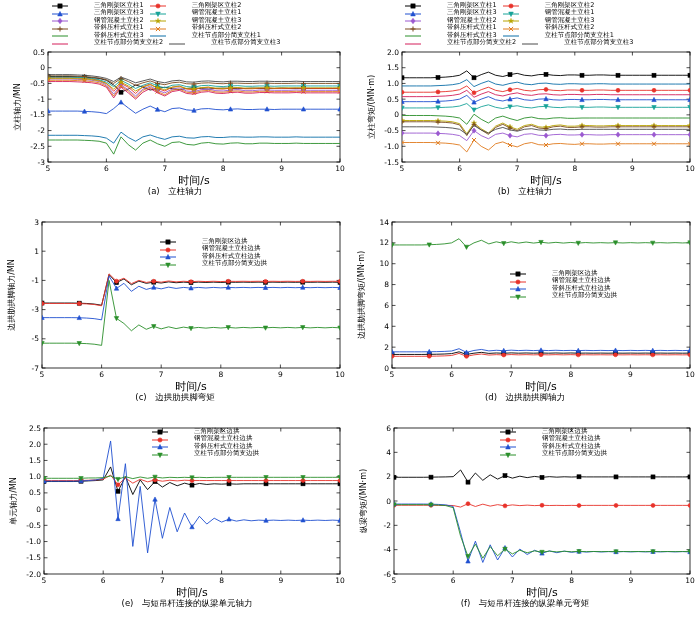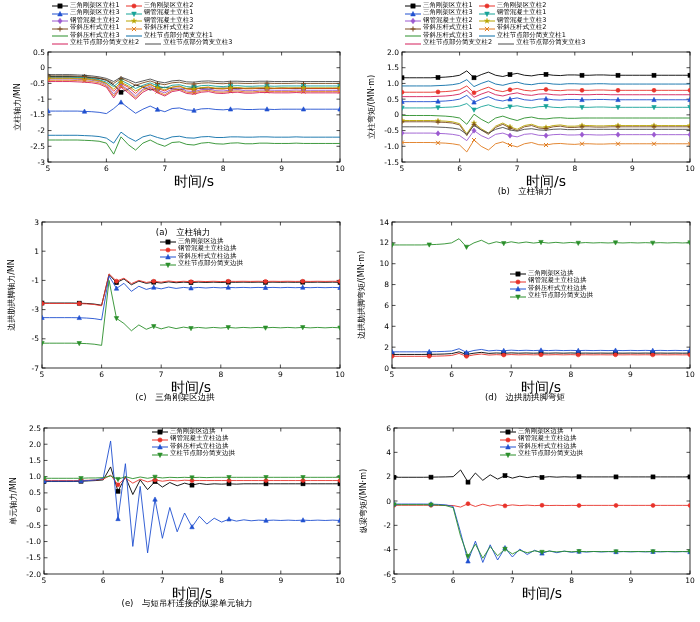--- a/index.html
+++ b/index.html
@@ -1,25 +1,25 @@
 <!DOCTYPE html>
 <html><head>
 <meta charset="utf-8">
 <style>
   html,body{margin:0;padding:0;background:#fff;}
   body{width:700px;height:622px;font-family:"DejaVu Sans","Liberation Sans",sans-serif;color:#000;}
   .page{position:relative;width:700px;height:622px;}
   .panel{position:absolute;}
   .legend{position:absolute;font-size:6.5px;line-height:1.15;}
   .legend .lrow{display:flex;align-items:center;white-space:nowrap;}
-  .legend .lcell{display:flex;align-items:center;margin-right:6px;}
+  .legend .lcell{display:flex;align-items:center;margin-right:6px;gap:24px;}
   .legend .swatch{display:inline-block;width:16px;height:7px;position:relative;margin-right:2px;}
   .legend span.ltxt{font-size:6.5px;}
   .caption{position:absolute;font-size:8.5px;text-align:center;width:100%;}
-  .axlabel{font-size:14px;}
+  .axlabel{font-size:11px;}
   .ylabel{position:absolute;font-size:8px;transform-origin:0 0;white-space:nowrap;}
   svg{display:block;}
   text{font-family:"DejaVu Sans","Liberation Sans",sans-serif;}
 </style>
 </head>
 <body>
 
 <div class="page">
   <div class="panel" id="panel-a" style="left:0px;top:0px;width:350px;height:210px;">
       <svg width="350" height="210">
@@ -151,21 +151,21 @@
           <path d="M301.5,89.6L305.5,93.6M305.5,89.6L301.5,93.6" stroke="#e07b1e" stroke-width="1" fill="none"></path>
           <path d="M338,89.6L342,93.6M342,89.6L338,93.6" stroke="#e07b1e" stroke-width="1" fill="none"></path>
           <path d="M48.00,140.00L55.30,140.00L62.60,140.00L69.90,140.00L77.20,140.00L84.50,140.31L91.80,140.63L99.10,141.26L106.40,143.14L113.70,154.14L121.00,136.86L128.30,144.71L135.60,150.06L142.90,143.14L150.20,140.00L157.50,143.77L164.80,146.29L172.10,142.51L179.40,141.89L186.70,144.40L194.00,145.03L201.30,143.14L208.60,142.51L215.90,143.77L223.20,144.09L230.50,143.14L237.80,142.83L245.10,143.77L252.40,143.77L259.70,143.14L267.00,143.14L274.30,143.46L281.60,143.46L288.90,143.46L296.20,143.14L303.50,143.46L310.80,143.46L318.10,143.46L325.40,143.46L332.70,143.46L340.00,143.46" fill="none" stroke="#2a8f2a" stroke-width="0.9"></path>
           <path d="M48.00,135.29L55.30,135.29L62.60,135.29L69.90,135.29L77.20,135.29L84.50,135.60L91.80,135.91L99.10,136.54L106.40,138.11L113.70,143.14L121.00,132.14L128.30,137.49L135.60,141.26L142.90,136.86L150.20,134.97L157.50,137.49L164.80,139.37L172.10,136.86L179.40,136.23L186.70,137.80L194.00,138.11L201.30,136.86L208.60,136.54L215.90,137.49L223.20,137.49L230.50,136.86L237.80,136.86L245.10,137.17L252.40,137.17L259.70,136.86L267.00,136.86L274.30,137.17L281.60,137.17L288.90,137.17L296.20,136.86L303.50,137.17L310.80,137.17L318.10,137.17L325.40,137.17L332.70,137.17L340.00,137.17" fill="none" stroke="#0b6ea8" stroke-width="0.9"></path>
           <path d="M48.00,81.54L55.30,81.54L62.60,81.54L69.90,81.54L77.20,81.86L84.50,82.17L91.80,82.80L99.10,84.06L106.40,87.20L113.70,97.89L121.00,87.20L128.30,92.86L135.60,99.14L142.90,92.23L150.20,88.46L157.50,92.86L164.80,96.00L172.10,91.60L179.40,90.34L186.70,93.49L194.00,94.11L201.30,92.23L208.60,91.60L215.90,93.17L223.20,93.49L230.50,92.54L237.80,92.23L245.10,93.17L252.40,93.17L259.70,92.54L267.00,92.54L274.30,92.86L281.60,92.86L288.90,92.86L296.20,92.54L303.50,92.86L310.80,92.86L318.10,92.86L325.40,92.86L332.70,92.86L340.00,92.86" fill="none" stroke="#d41f5a" stroke-width="0.9"></path>
           <path d="M48.00,74.63L55.30,74.63L62.60,74.63L69.90,74.63L77.20,74.94L84.50,75.26L91.80,75.89L99.10,76.83L106.40,78.40L113.70,81.54L121.00,77.14L128.30,79.66L135.60,82.80L142.90,80.91L150.20,79.03L157.50,81.54L164.80,82.80L172.10,80.91L179.40,80.29L186.70,81.86L194.00,82.17L201.30,81.23L208.60,80.91L215.90,81.54L223.20,81.86L230.50,81.23L237.80,81.23L245.10,81.54L252.40,81.54L259.70,81.23L267.00,81.23L274.30,81.54L281.60,81.54L288.90,81.54L296.20,81.23L303.50,81.54L310.80,81.54L318.10,81.54L325.40,81.54L332.70,81.54L340.00,81.54" fill="none" stroke="#4a4a4a" stroke-width="0.9"></path>
         </g>
       </svg>
       <div class="axlabel" style="position: absolute; left: 48px; width: 292px; text-align: center; top: 173px;">时间/s</div>
       <div class="ylabel" style="left: 23px; top: 107px; transform: rotate(-90deg) translate(-50%, -100%);">立柱轴力/MN</div>
-      <div class="caption" style="top: 186px; left: 8px; margin-top: 41px;">(a)　立柱轴力</div>
+      <div class="caption" style="top: 186px; left: 0px;">(a)　立柱轴力</div>
       <div class="legend" style="left: 52px; top: 2px;">
         <div class="lrow">
           <div class="lcell">
             <span class="swatch">
               <svg width="16" height="8">
                 <line x1="0" y1="4" x2="16" y2="4" stroke="#000000" stroke-width="1"></line>
                 <rect x="5.9" y="1.9" width="4.2" height="4.2" fill="#000000" stroke="#000000" stroke-width="0.6"></rect>
               </svg>
             </span>
             <span class="ltxt">三角刚架区立柱1</span>
@@ -615,21 +615,21 @@
           <polygon points="153.75,118.79 151.55,114.59 155.95,114.59" fill="#2a8f2a" stroke="#2a8f2a" stroke-width="0.6"></polygon>
           <polygon points="191,120.68800000000002 188.8,116.48800000000001 193.2,116.48800000000001" fill="#2a8f2a" stroke="#2a8f2a" stroke-width="0.6"></polygon>
           <polygon points="228.25,119.81200000000001 226.05,115.61200000000001 230.45,115.61200000000001" fill="#2a8f2a" stroke="#2a8f2a" stroke-width="0.6"></polygon>
           <polygon points="265.5,120.25 263.3,116.05 267.7,116.05" fill="#2a8f2a" stroke="#2a8f2a" stroke-width="0.6"></polygon>
           <polygon points="302.75,119.81200000000001 300.55,115.61200000000001 304.95,115.61200000000001" fill="#2a8f2a" stroke="#2a8f2a" stroke-width="0.6"></polygon>
           <polygon points="340,120.25 337.8,116.05 342.2,116.05" fill="#2a8f2a" stroke="#2a8f2a" stroke-width="0.6"></polygon>
         </g>
       </svg>
       <div class="axlabel" style="position: absolute; left: 42px; width: 298px; text-align: center; top: 169px;">时间/s</div>
       <div class="ylabel" style="left: 17px; top: 85px; transform: rotate(-90deg) translate(-50%, -100%);">边拱肋拱脚轴力/MN</div>
-      <div class="caption" style="top: 182px; left: 0px;">(c)　三角刚架区边拱</div>
+      <div class="caption" style="top: 182px; left: 0px;">(c)　边拱肋拱脚弯矩</div>
       <div class="legend" style="left: 160px; top: 28px;">
         <div class="lrow">
           <div class="lcell">
             <span class="swatch">
               <svg width="16" height="8">
                 <line x1="0" y1="4" x2="16" y2="4" stroke="#000000" stroke-width="1"></line>
                 <rect x="5.9" y="1.9" width="4.2" height="4.2" fill="#000000" stroke="#000000" stroke-width="0.6"></rect>
               </svg>
             </span>
             <span class="ltxt">三角刚架区边拱</span>
@@ -756,21 +756,21 @@
           <polygon points="153.75,35.77857142857143 151.55,31.578571428571433 155.95,31.578571428571433" fill="#2a8f2a" stroke="#2a8f2a" stroke-width="0.6"></polygon>
           <polygon points="191,34.631428571428565 188.8,30.431428571428565 193.2,30.431428571428565" fill="#2a8f2a" stroke="#2a8f2a" stroke-width="0.6"></polygon>
           <polygon points="228.25,35.46571428571428 226.05,31.265714285714278 230.45,31.265714285714278" fill="#2a8f2a" stroke="#2a8f2a" stroke-width="0.6"></polygon>
           <polygon points="265.5,35.04857142857143 263.3,30.84857142857143 267.7,30.84857142857143" fill="#2a8f2a" stroke="#2a8f2a" stroke-width="0.6"></polygon>
           <polygon points="302.75,35.36142857142857 300.55,31.16142857142857 304.95,31.16142857142857" fill="#2a8f2a" stroke="#2a8f2a" stroke-width="0.6"></polygon>
           <polygon points="340,35.04857142857143 337.8,30.84857142857143 342.2,30.84857142857143" fill="#2a8f2a" stroke="#2a8f2a" stroke-width="0.6"></polygon>
         </g>
       </svg>
       <div class="axlabel" style="position: absolute; left: 42px; width: 298px; text-align: center; top: 169px;">时间/s</div>
       <div class="ylabel" style="left: 17px; top: 85px; transform: rotate(-90deg) translate(-50%, -100%);">边拱肋拱脚弯矩/(MN·m)</div>
-      <div class="caption" style="top: 182px; left: 0px;">(d)　边拱肋拱脚弯矩</div>
+      <div class="caption" style="top: 182px; left: 0px;">(d)　边拱肋拱脚轴力</div>
       <div class="legend" style="left: 160px; top: 60px;">
         <div class="lrow">
           <div class="lcell">
             <span class="swatch">
               <svg width="16" height="8">
                 <line x1="0" y1="4" x2="16" y2="4" stroke="#000000" stroke-width="1"></line>
                 <rect x="5.9" y="1.9" width="4.2" height="4.2" fill="#000000" stroke="#000000" stroke-width="0.6"></rect>
               </svg>
             </span>
             <span class="ltxt">三角刚架区边拱</span>
@@ -1041,20 +1041,21 @@
           <polygon points="155,135.45833333333334 152.8,131.25833333333333 157.2,131.25833333333333" fill="#2a8f2a" stroke="#2a8f2a" stroke-width="0.6"></polygon>
           <polygon points="192,138.5 189.8,134.29999999999998 194.2,134.29999999999998" fill="#2a8f2a" stroke="#2a8f2a" stroke-width="0.6"></polygon>
           <polygon points="229,137.77 226.8,133.57 231.2,133.57" fill="#2a8f2a" stroke="#2a8f2a" stroke-width="0.6"></polygon>
           <polygon points="266,138.01333333333335 263.8,133.81333333333333 268.2,133.81333333333333" fill="#2a8f2a" stroke="#2a8f2a" stroke-width="0.6"></polygon>
           <polygon points="303,137.89166666666668 300.8,133.69166666666666 305.2,133.69166666666666" fill="#2a8f2a" stroke="#2a8f2a" stroke-width="0.6"></polygon>
           <polygon points="340,138.01333333333335 337.8,133.81333333333333 342.2,133.81333333333333" fill="#2a8f2a" stroke="#2a8f2a" stroke-width="0.6"></polygon>
         </g>
       </svg>
       <div class="axlabel" style="position: absolute; left: 44px; width: 296px; text-align: center; top: 169px;">时间/s</div>
       <div class="ylabel" style="left: 19px; top: 85px; transform: rotate(-90deg) translate(-50%, -100%);">纵梁弯矩/(MN·m)</div>
+      <div class="caption" style="top: 182px; left: 0px;">(f)　与短吊杆连接的纵梁单元弯矩</div>
       <div class="legend" style="left: 150px; top: 12px;">
         <div class="lrow">
           <div class="lcell">
             <span class="swatch">
               <svg width="16" height="8">
                 <line x1="0" y1="4" x2="16" y2="4" stroke="#000000" stroke-width="1"></line>
                 <rect x="5.9" y="1.9" width="4.2" height="4.2" fill="#000000" stroke="#000000" stroke-width="0.6"></rect>
               </svg>
             </span>
             <span class="ltxt">三角刚架区边拱</span>

